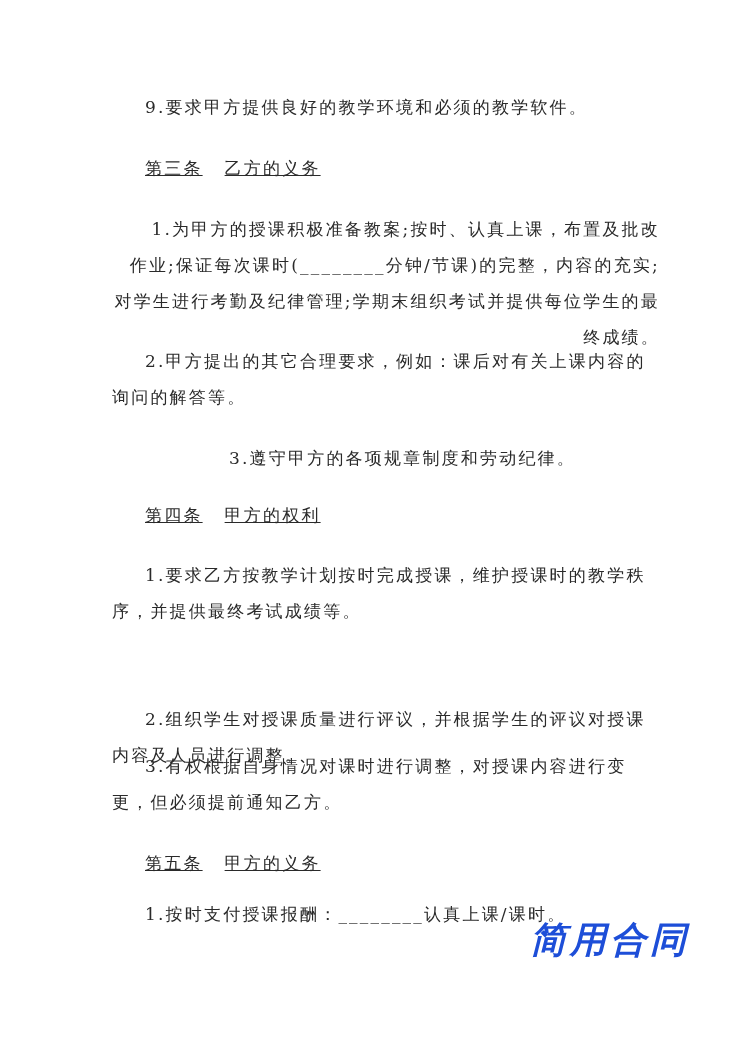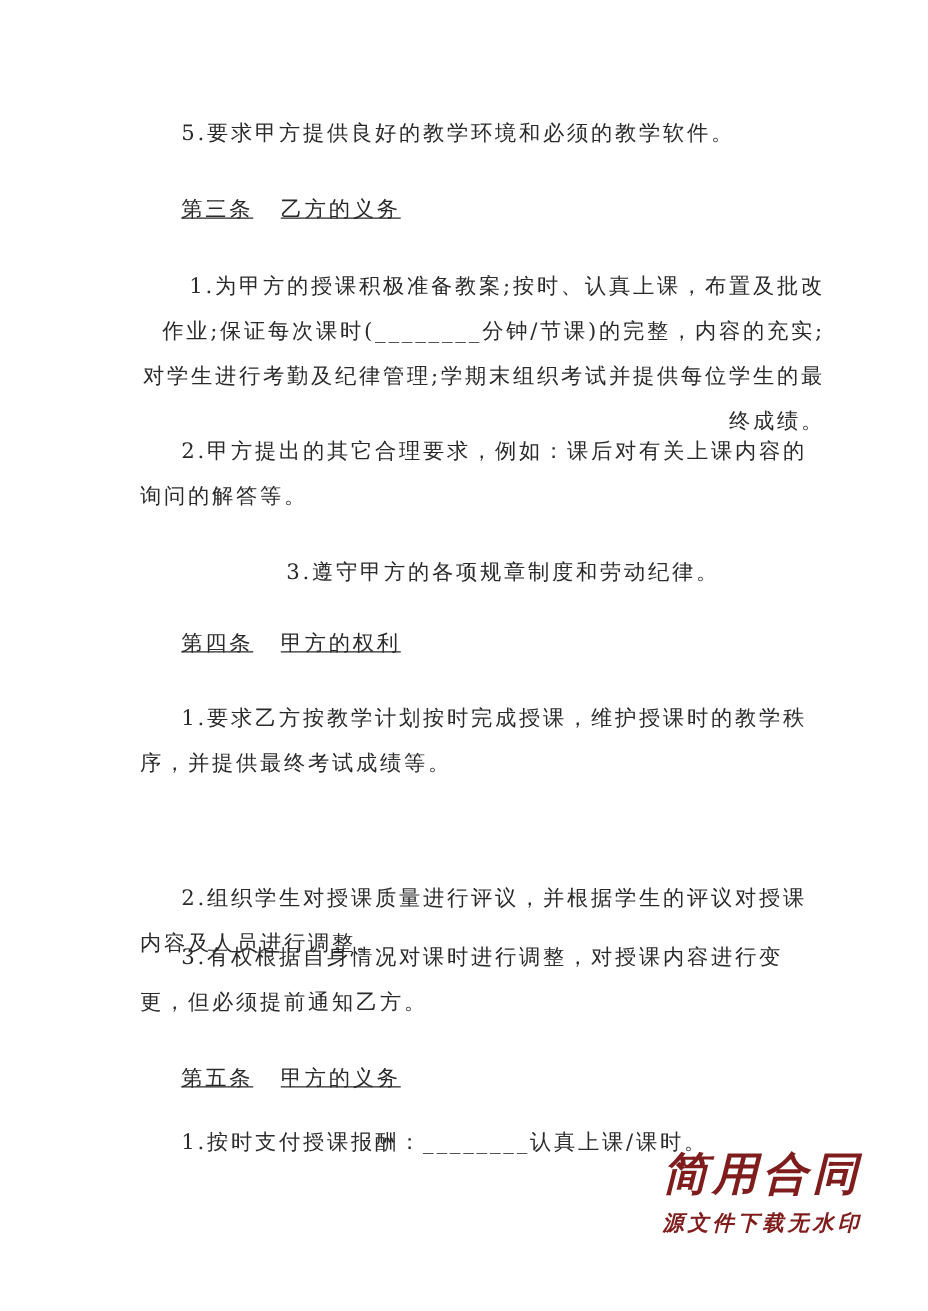--- a/index.html
+++ b/index.html
@@ -15,31 +15,31 @@
       text-indent: 33px; margin: 0;
     }
     .heading {
       position: absolute; left: 145px;
       font-size: 17px; line-height: 36px; letter-spacing: 2.2px; margin: 0; text-decoration: underline;
     }
     .heading .gap { display: inline-block; width: 22px; }
     .watermark {
       position: absolute; left: 510px; top: 918px; width: 200px; text-align: center;
       font-family: "DejaVu Sans", "Liberation Sans", sans-serif;
-      color: #7f1d1d; font-style: italic;
+      color: #1d4ed8; font-style: italic;
     }
     .wm-title { font-size: 36px; font-weight: bold; letter-spacing: 4px; line-height: 44px; }
     .wm-sub { font-size: 17px; font-weight: bold; letter-spacing: 3px; line-height: 26px; margin-top: 4px; }
   </style>
 </head>
 <body>
 
 <div class="page">
 
-  <p class="para" style="top:89px;">5.要求甲方提供良好的教学环境和必须的教学软件。</p>
+  <p class="para" style="top:89px;">9.要求甲方提供良好的教学环境和必须的教学软件。</p>
 
   <p class="heading" style="top:150px;"><span>第三条</span><span class="gap"></span><span>乙方的义务</span></p>
 
   <p class="para" style="top:211px;text-align:right;"><span>1.为甲方的授课积极准备教案;按时、认真上课，布置及批改作业;保证每次课时(</span><span>________</span><span>分钟/节课)的完整，内容的充实;对学生进行考勤及纪律管理;学期末组织考试并提供每位学生的最终成绩。</span></p>
 
   <p class="para" style="top:343px;">2.甲方提出的其它合理要求，例如：课后对有关上课内容的询问的解答等。</p>
 
   <p class="para" style="top:440px;text-align:center;">3.遵守甲方的各项规章制度和劳动纪律。</p>
 
   <p class="heading" style="top:497px;"><span>第四条</span><span class="gap"></span><span>甲方的权利</span></p>
@@ -49,16 +49,15 @@
   <p class="para" style="top:653px;margin-top:48px;">2.组织学生对授课质量进行评议，并根据学生的评议对授课内容及人员进行调整。</p>
 
   <p class="para" style="top:748px;">3.有权根据自身情况对课时进行调整，对授课内容进行变更，但必须提前通知乙方。</p>
 
   <p class="heading" style="top:845px;"><span>第五条</span><span class="gap"></span><span>甲方的义务</span></p>
 
   <p class="para" style="top:896px;"><span>1.按时支付授课报酬：</span><span>________</span><span>认真上课/课时。</span></p>
 
   <div class="watermark">
     <div class="wm-title">简用合同</div>
-    <div class="wm-sub">源文件下载无水印</div>
   </div>
 
 </div>
 
 </body></html>

